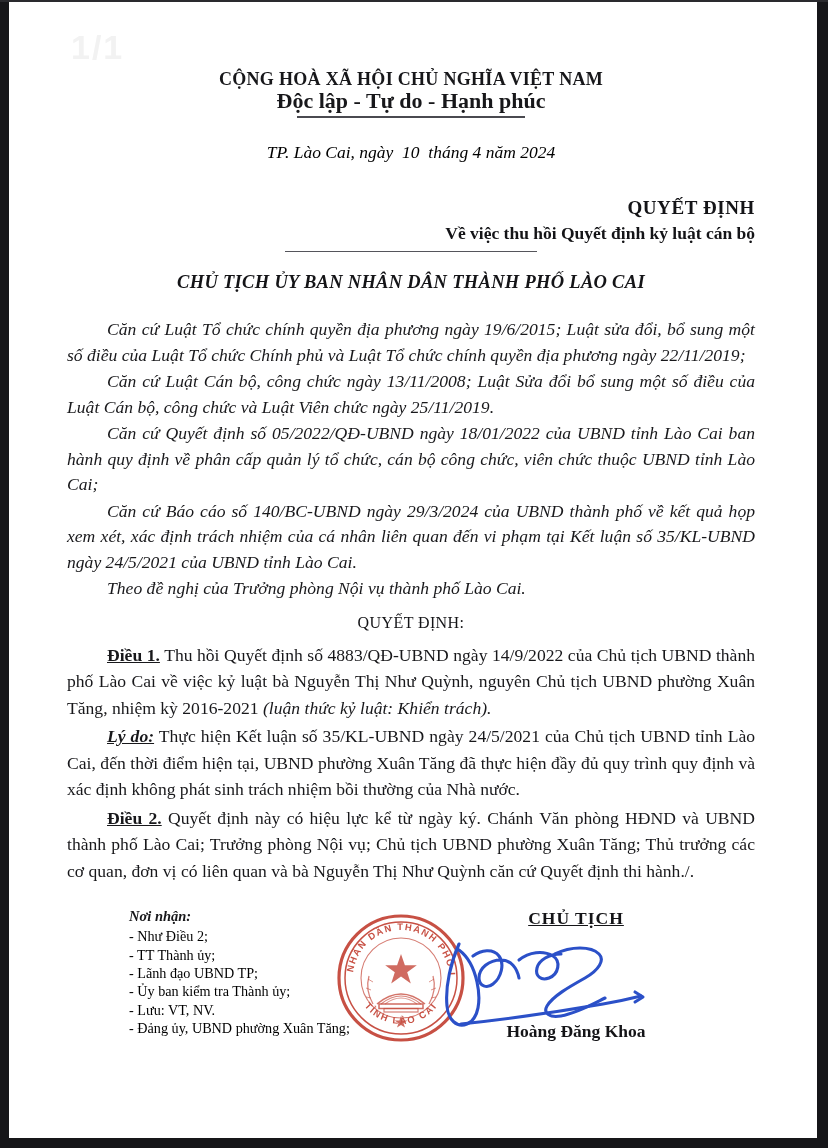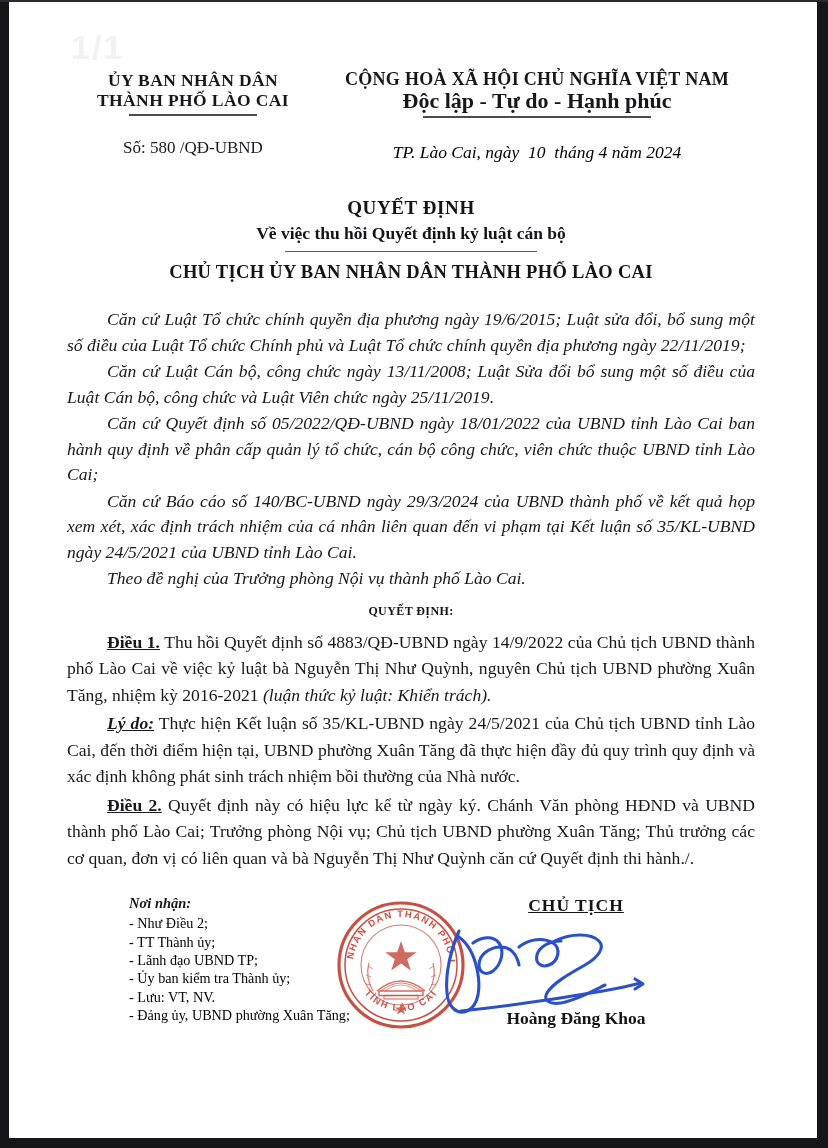--- a/index.html
+++ b/index.html
@@ -111,21 +111,21 @@
   }
   .date-line {
     font-size: 17.5px;
     font-style: italic;
     margin-top: 24px;
     text-align: center;
     color: #000000;
   }
 
   
-  .title-block { text-align: center; margin-top: 34px; }
+  .title-block { text-align: right; margin-top: 34px; }
   .title-main {
     font-weight: bold;
     font-size: 19px;
     letter-spacing: 0.6px;
     color: #141417;
   }
   .title-sub {
     font-weight: bold;
     font-size: 17.5px;
     margin-top: 4px;
@@ -135,41 +135,42 @@
     width: 252px;
     height: 1.6px;
     background: #55555b;
     margin: 7px auto 0 auto;
   }
   .authority {
     text-align: center;
     font-weight: bold;
     font-size: 18.5px;
     letter-spacing: 0.3px;
-    margin-top: 10px;
-    color: #141417;
+    margin-top: 20px;
+    color: #141417;
+    font-style: italic;
   }
 
   
   .basis {
     margin-top: 24px;
   }
   .basis p {
     font-style: italic;
     font-size: 17.6px;
     line-height: 25.5px;
     text-align: justify;
     text-indent: 40px;
     margin: 0 0 1px 0;
     color: #18181b;
   }
   .decide-word {
     text-align: center;
-    font-weight: bold;
-    font-size: 12px;
+    font-weight: normal;
+    font-size: 16px;
     letter-spacing: 0.4px;
     margin-top: 12px;
     color: #141417;
   }
   .articles { margin-top: 10px; }
   .articles p {
     font-size: 17.6px;
     line-height: 26.5px;
     text-align: justify;
     text-indent: 40px;
@@ -255,30 +256,20 @@
 <div class="frame-bottom"></div>
 <div class="frame-top"></div>
 
 <div class="page">
 
   <div class="watermark">1/1</div>
 
   <div class="doc">
 
     <div class="header">
-      <div class="hdr-left">
-        <div class="org-name">ỦY BAN NHÂN DÂN</div>
-        <div class="org-name">THÀNH PHỐ LÀO CAI</div>
-        <div class="rule-short"></div>
-        <div class="so-line">
-          <span>Số:</span>
-          <span>580</span>
-          <span>/QĐ-UBND</span>
-        </div>
-      </div>
       <div class="hdr-right">
         <div class="country">CỘNG HOÀ XÃ HỘI CHỦ NGHĨA VIỆT NAM</div>
         <div class="motto">Độc lập - Tự do - Hạnh phúc</div>
         <div class="rule-med"></div>
         <div class="date-line">
           <span>TP. Lào Cai, ngày</span>
           &nbsp;<span>10</span>&nbsp;
           <span>tháng</span>
           <span>4</span>
           <span>năm</span>

